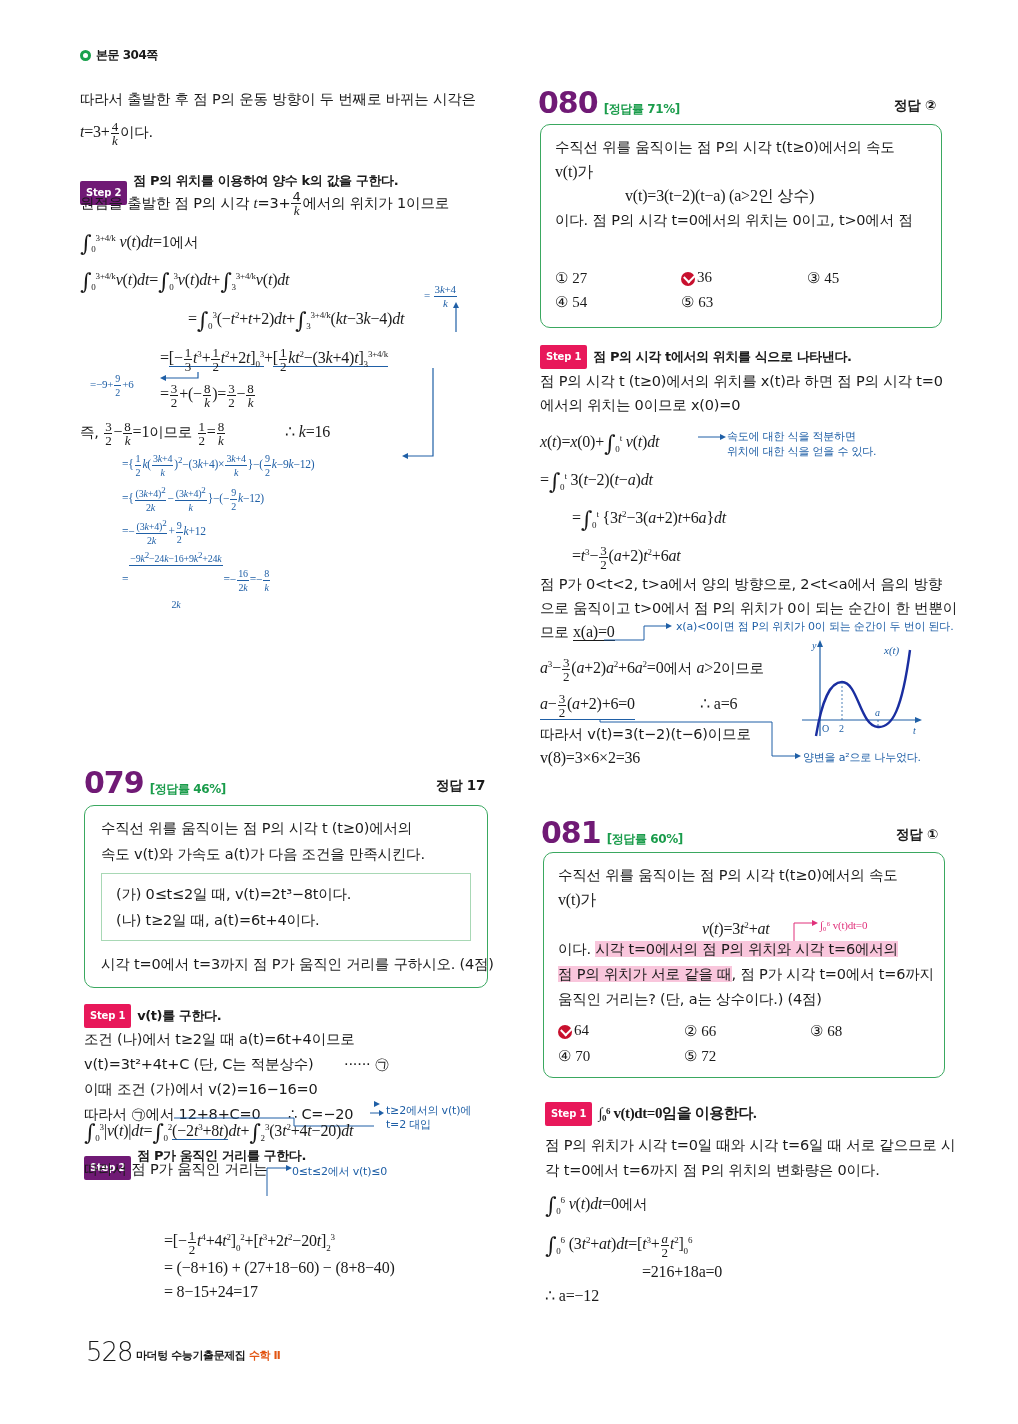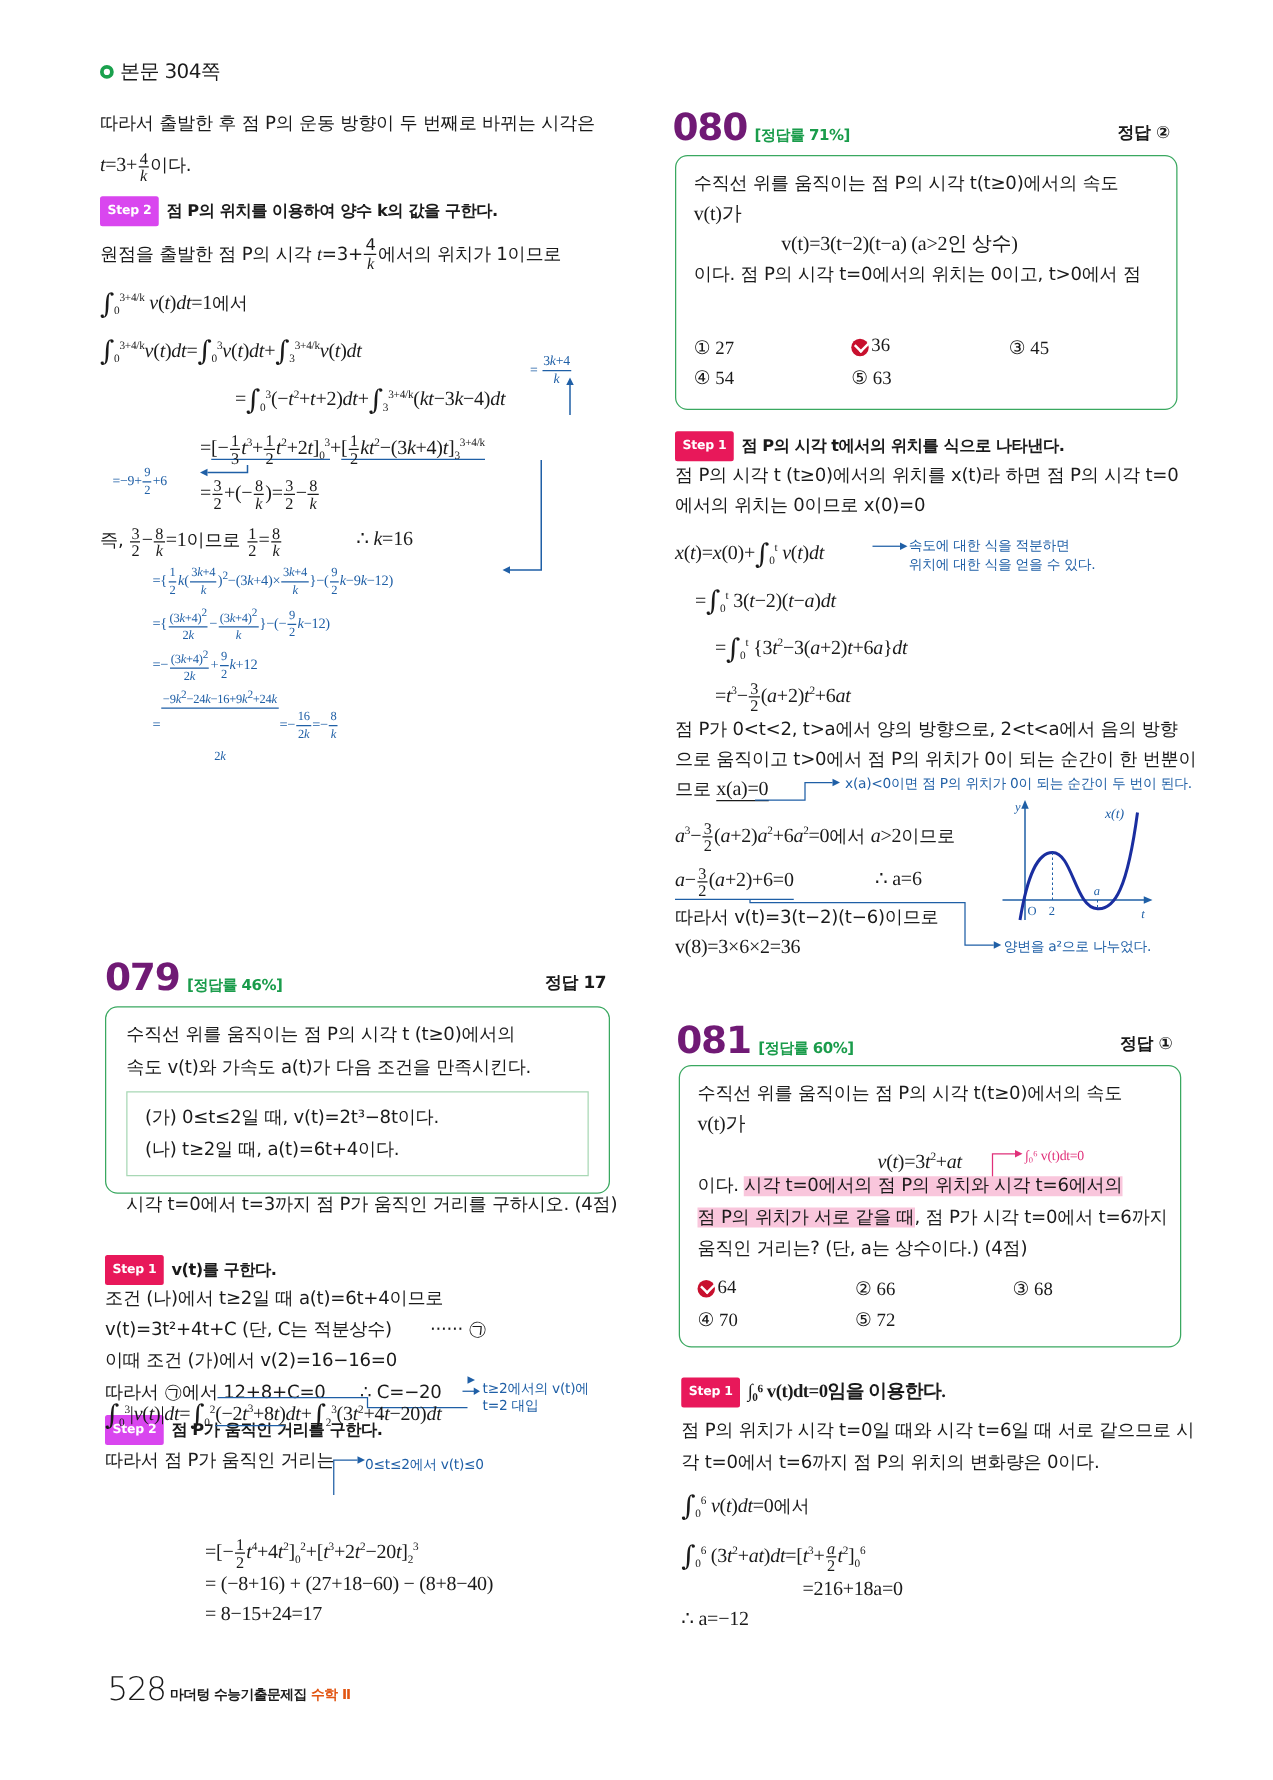--- a/index.html
+++ b/index.html
@@ -11,25 +11,25 @@
   .m { font-family: "Liberation Serif", "DejaVu Serif", serif; font-size: 16px; }
   .frac { display: inline-flex; flex-direction: column; align-items: center; vertical-align: middle; font-size: 13px; line-height: 13px; margin: 0 1px; }
   .frac .num { border-bottom: 1px solid currentColor; padding: 0 1px; }
   .frac .den { padding: 0 1px; }
   .int { font-size: 22px; font-family: "DejaVu Serif", serif; vertical-align: middle; position: relative; }
   .sup { font-size: 9px; vertical-align: super; }
   .sub { font-size: 9px; vertical-align: sub; }
   .blue { color: #1f5fa6; }
   .bluesm { color: #1f5fa6; font-size: 11px; }
   .pink { color: #e0307a; }
-  .top-marker { display:flex; align-items:center; gap:5px; font-size:16px; font-weight:normal; letter-spacing:-0.5px; }
+  .top-marker { display:flex; align-items:center; gap:5px; font-size:12px; font-weight:bold; letter-spacing:-0.5px; }
   .marker-circle { width:11px; height:11px; border:3px solid #1aa14d; border-radius:50%; }
   .step { display:inline-block; color:#fff; font-size:10px; font-weight:bold; padding:2px 6px; border-radius:2px; margin-right:6px; vertical-align: middle; }
   .step.s1 { background:#e8185a; }
-  .step.s2 { background:#d946ef; }
+  .step.s2 { background:#701a75;margin-top:24px; }
   .steptxt { font-size: 13px; font-weight: bold; letter-spacing: -0.4px; }
   .qhead { position:absolute; display:flex; align-items: baseline; }
   .qnum { font-size: 30px; font-weight: bold; color: #701a75; letter-spacing: -1px; line-height: 30px; }
   .qrate { font-size: 12px; color: #1a9c4b; font-weight: bold; margin-left: 6px; letter-spacing: -0.4px; }
   .answer { position:absolute; font-size: 13.5px; font-weight: bold; letter-spacing: -0.3px; }
   .qbox { position:absolute; border: 1.5px solid #3aa860; border-radius: 10px; }
   .condbox { position:absolute; border:1px solid #a8d8b5; background:#fff; }
   .choice { position:absolute; font-family:"Liberation Serif", serif; font-size: 15px; }
   .check { display:inline-block; width:14px; height:14px; border-radius:50%; background:#c8102e; position:relative; vertical-align:middle; margin-right:2px; }
   .check::after { content:""; position:absolute; left:3px; top:0px; width:11px; height:6px; border-left:2px solid #fff; border-bottom:2px solid #fff; transform: rotate(-45deg); }
@@ -196,21 +196,21 @@
       <span class="den"><i>k</i></span>
     </span>
 </div>
 
 <div class="qhead" style="left:84px;top:768px;">
   <span class="qnum">079</span>
   <span class="qrate">[정답률 46%]</span>
 </div>
 <div class="answer" style="left:436px;top:777px;">정답 17</div>
 
-<div class="qbox" style="left:84px;top:805px;width:404px;height:150px;">
+<div class="qbox" style="left:84px;top:805px;width:404px;height:183px;">
   <div class="line" style="left:16px;top:12px;">수직선 위를 움직이는 점 P의 시각 t (t≥0)에서의</div>
   <div class="line" style="left:16px;top:38px;">속도 v(t)와 가속도 a(t)가 다음 조건을 만족시킨다.</div>
   <div class="condbox" style="left:16px;top:67px;width:370px;height:68px;">
     <div class="line" style="left:14px;top:10px;">(가) 0≤t≤2일 때, v(t)=2t³−8t이다.</div>
     <div class="line" style="left:14px;top:36px;">(나) t≥2일 때, a(t)=6t+4이다.</div>
   </div>
   <div class="line" style="left:16px;top:148px;">시각 t=0에서 t=3까지 점 P가 움직인 거리를 구하시오. (4점)</div>
 </div>
 
 <div class="line" style="left:84px;top:1004px;">
@@ -283,21 +283,21 @@
 <div class="line m" style="left:540px;top:428px;">
   <i>x</i>(<i>t</i>)=<i>x</i>(0)+<span class="int">∫</span><span class="sub">0</span><span class="sup">t</span> <i>v</i>(<i>t</i>)<i>dt</i>
 </div>
 <svg style="left:698px;top:432px;" width="30" height="10">
     <line x1="0" y1="5" x2="22" y2="5" stroke="#1f5fa6" stroke-width="1"></line>
     <polygon points="28,5 22,2 22,8" fill="#1f5fa6"></polygon>
   </svg>
 <div class="line bluesm" style="left:727px;top:429px;line-height:15px;">속도에 대한 식을 적분하면</div>
 <div class="line bluesm" style="left:727px;top:444px;line-height:15px;">위치에 대한 식을 얻을 수 있다.</div>
 
-<div class="line m" style="left:556px;top:466px;">
+<div class="line m" style="left:540px;top:466px;">
   =<span class="int">∫</span><span class="sub">0</span><span class="sup">t</span> 3(<i>t</i>−2)(<i>t</i>−<i>a</i>)<i>dt</i>
 </div>
 <div class="line m" style="left:572px;top:504px;">
   =<span class="int">∫</span><span class="sub">0</span><span class="sup">t</span> {3<i>t</i><span class="sup">2</span>−3(<i>a</i>+2)<i>t</i>+6<i>a</i>}<i>dt</i>
 </div>
 <div class="line m" style="left:572px;top:542px;">
   =<i>t</i><span class="sup">3</span>−<span class="frac">
       <span class="num">3</span>
       <span class="den">2</span>
     </span>(<i>a</i>+2)<i>t</i><span class="sup">2</span>+6<i>at</i>

